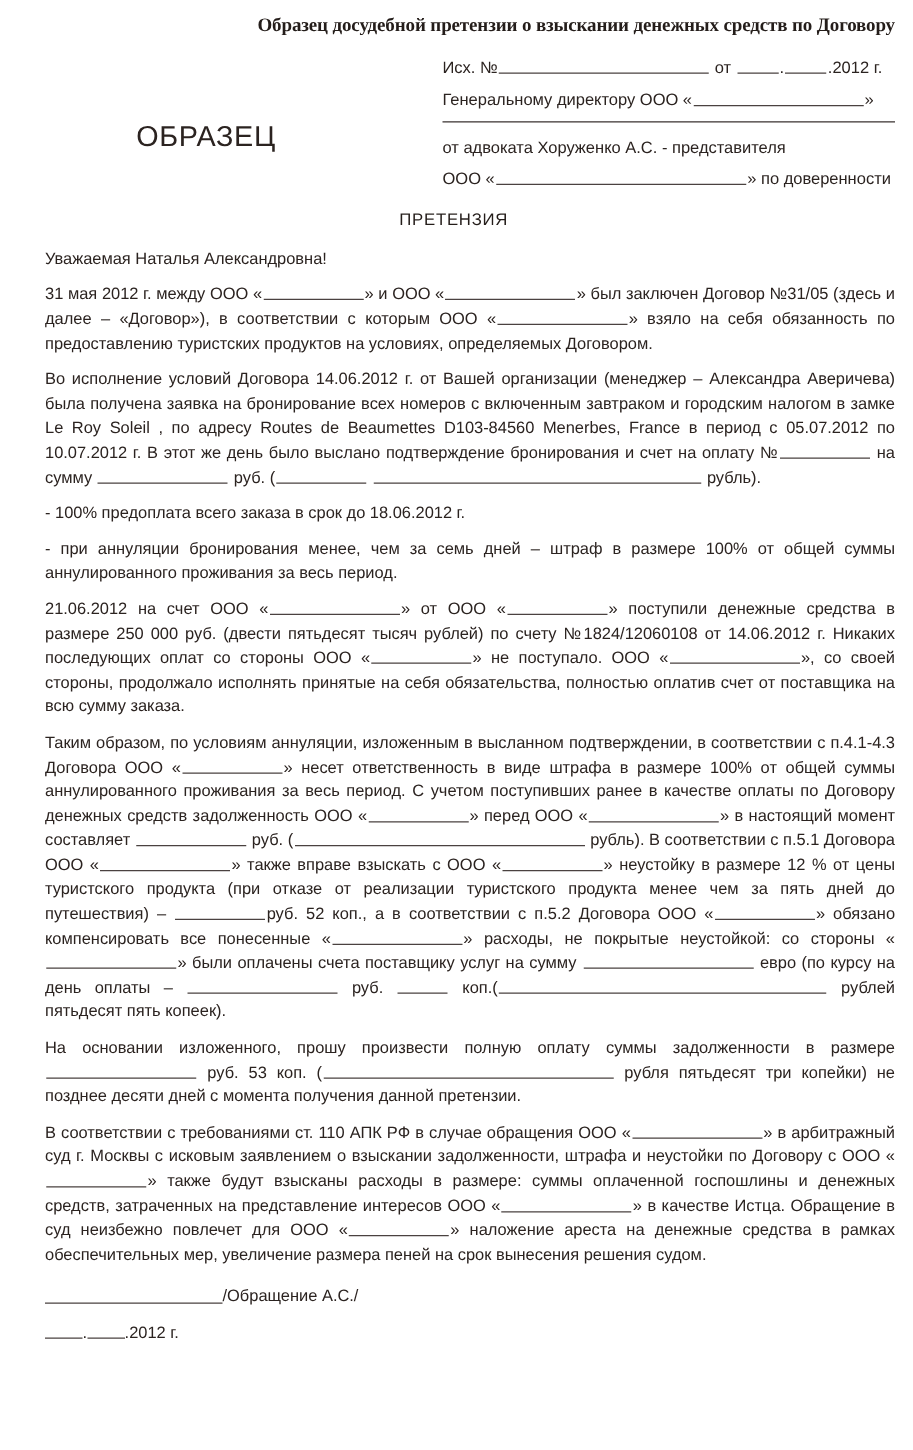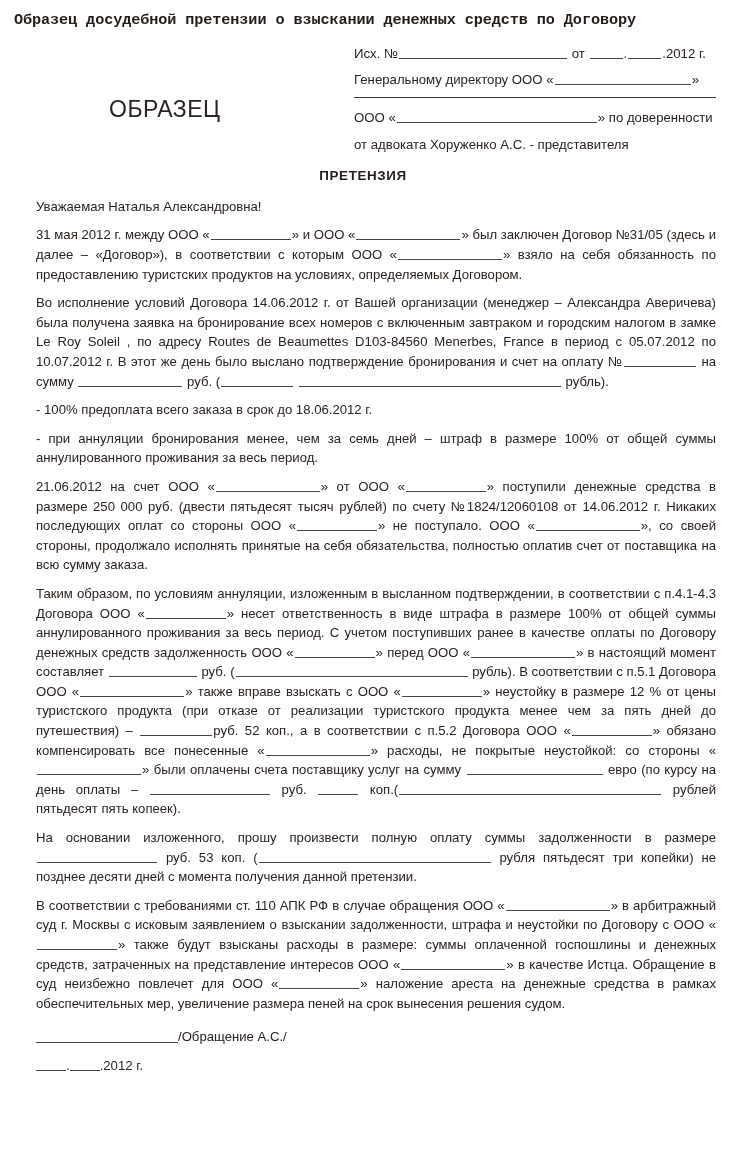--- a/index.html
+++ b/index.html
@@ -18,27 +18,28 @@
     position: relative;
     width: 730px;
     height: 1160px;
     box-sizing: border-box;
     padding: 11px 14px 0 14px;
     background: #ffffff;
   }
 
   
   .doc-title {
-    font-family: Liberation Mono, monospace;
+    font-family: Liberation Serif, serif;
     font-weight: bold;
     font-size: 15.2px;
     letter-spacing: -0.1px;
     color: #241d1a;
     line-height: 1.25;
     white-space: nowrap;
+    text-align: right;
   }
 
   
   .header-row {
     display: flex;
     align-items: center;
     margin-top: 15px;
   }
   .stamp-col {
     width: 340px;
@@ -70,21 +71,21 @@
   .addr-rule {
     border-bottom: 1px solid #3a3230;
     height: 0;
     width: 100%;
     margin-bottom: 13px;
   }
 
   
   .section-head {
     text-align: center;
-    font-weight: bold;
+    font-weight: normal;
     font-size: 13.4px;
     letter-spacing: 0.6px;
     margin: 6px 0 14px 0;
     color: #241d1a;
     padding-right: 4px;
   }
 
   
   .body {
     font-size: 13.15px;
@@ -159,23 +160,23 @@
     </div>
 
     <div class="addr-col">
 
       <div class="addr-line"><span>Исх. №</span><span class="fill f22"></span> <span>от</span> <span class="fill f5"></span>.<span class="fill f5"></span><span>.2012 г.</span></div>
 
       <div class="addr-line tight"><span>Генеральному директору ООО «</span><span class="fill f18"></span><span>»</span></div>
 
       <div class="addr-rule"></div>
 
+      <div class="addr-line tight">от адвоката Хоруженко А.С. - представителя</div>
+
       <div class="addr-line"><span>ООО «</span><span class="fill f26"></span><span>» по доверенности</span></div>
-
-      <div class="addr-line tight">от адвоката Хоруженко А.С. - представителя</div>
     </div>
   </div>
 
   <div class="section-head">ПРЕТЕНЗИЯ</div>
 
   <div class="body">
 
     <div class="p left">Уважаемая Наталья Александровна!</div>
 
     <div class="p"><span>31 мая 2012 г. между ООО «</span><span class="fill f11"></span><span>» и ООО «</span><span class="fill f14"></span><span>» был заключен Договор №31/05 (здесь и далее – «Договор»), в соответствии с которым ООО «</span><span class="fill f14"></span><span>» взяло на себя обязанность по предоставлению туристских продуктов на условиях, определяемых Договором.</span></div>

